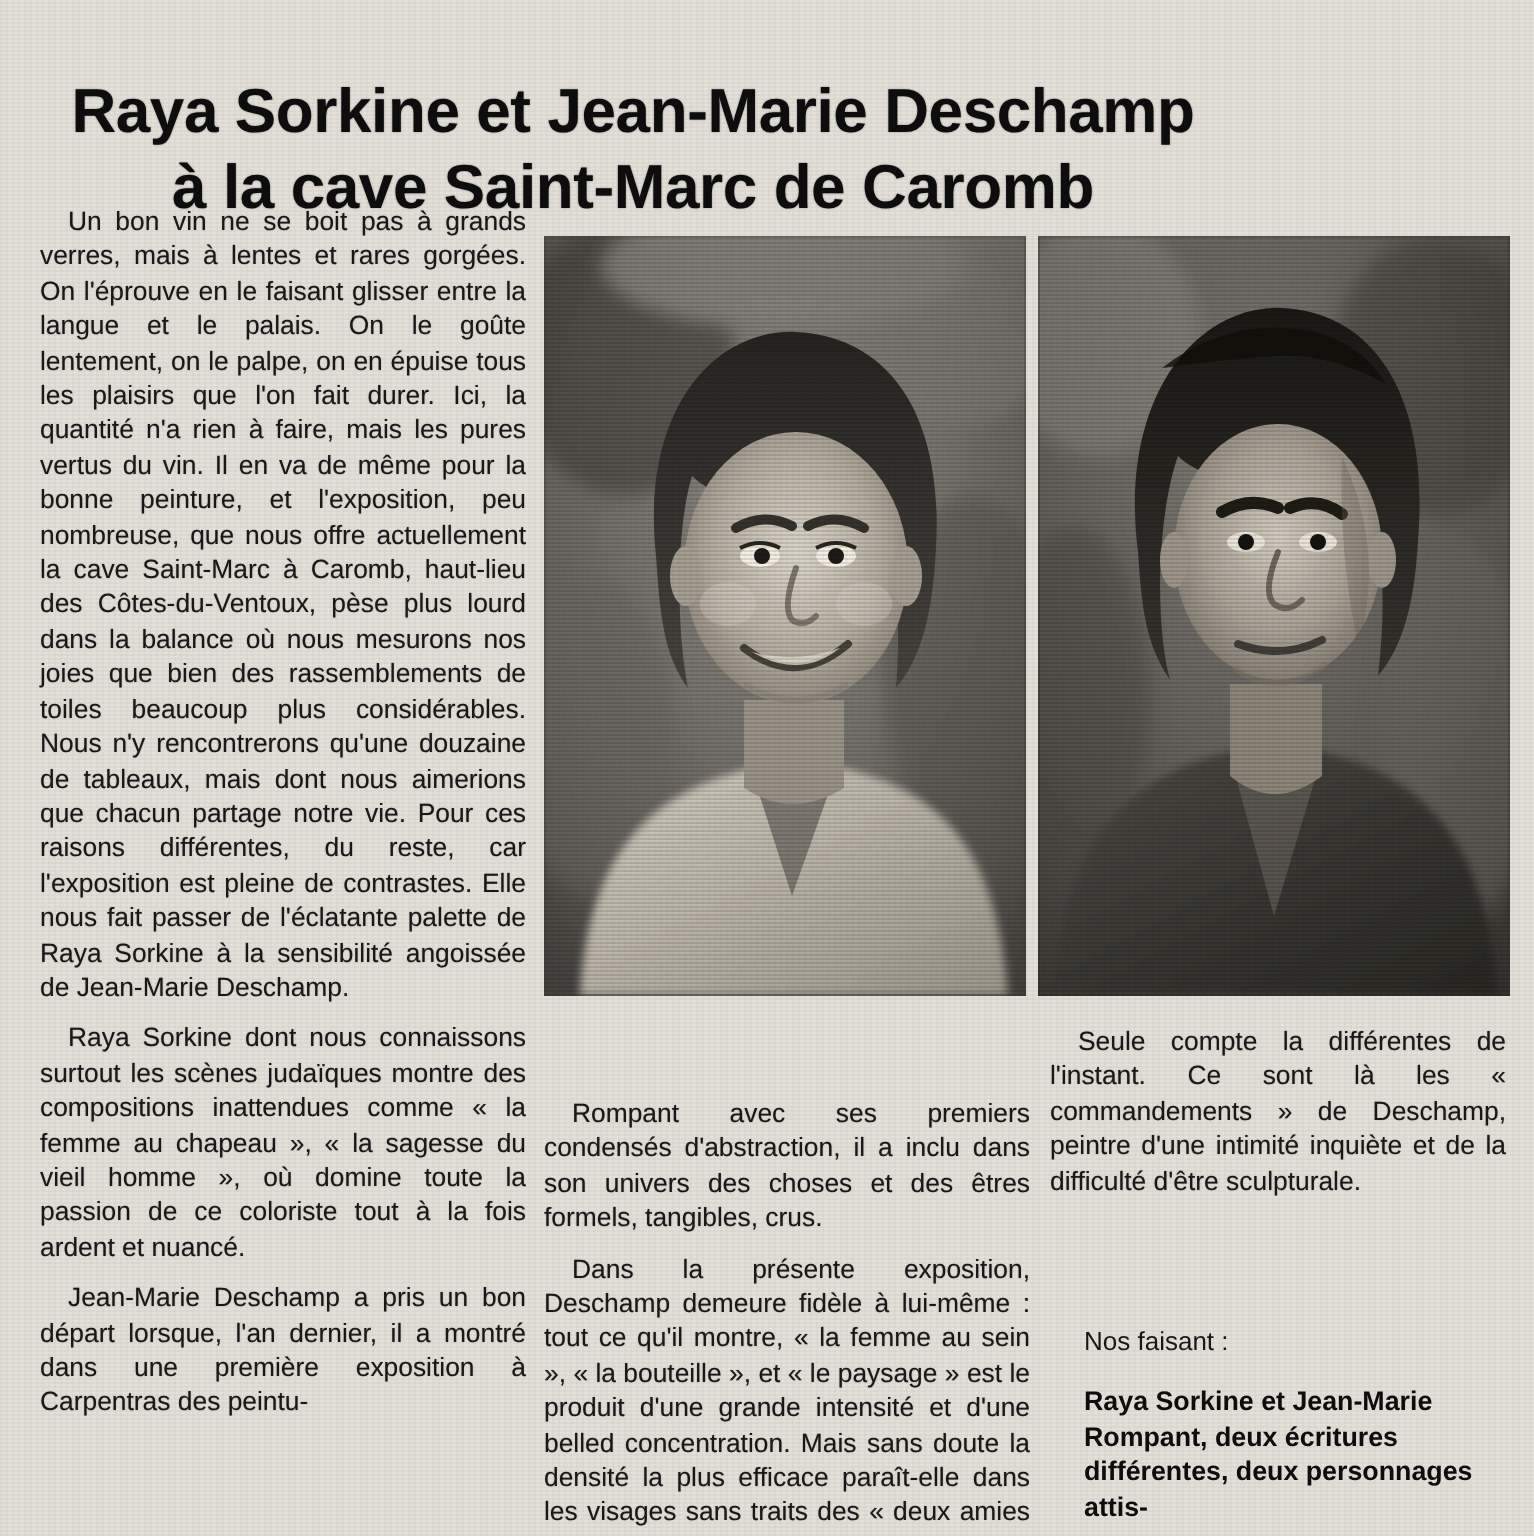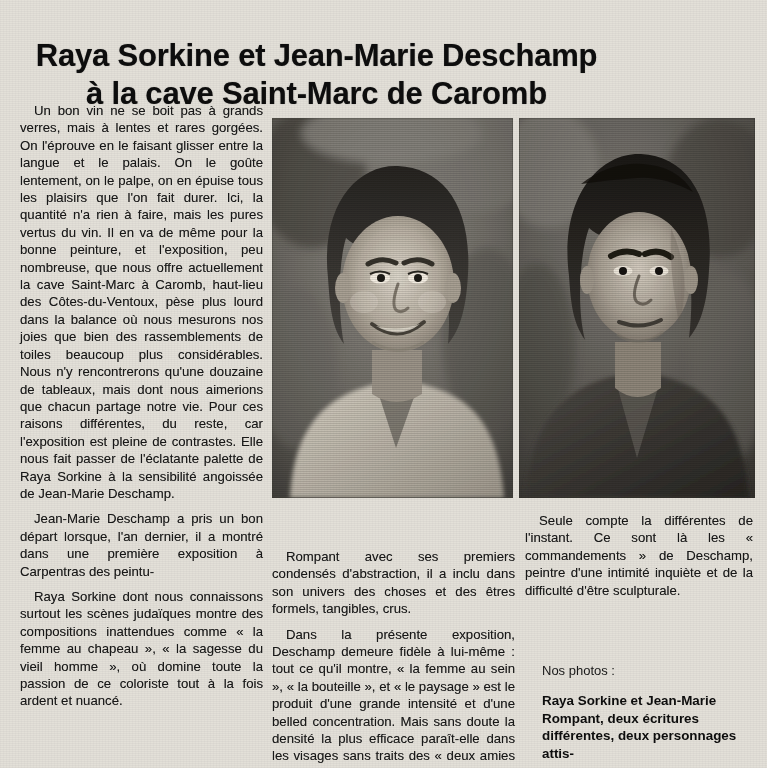--- a/index.html
+++ b/index.html
@@ -266,30 +266,30 @@
       <path d="M98 216 q 22 16 46 -2" stroke="#7e776c" stroke-width="3" fill="none" opacity=".55"></path>
 
       <path d="M152 110 q 22 48 8 96 q -10 -52 -8 -96 Z" fill="#6d655b" opacity=".35"></path>
       <rect x="0" y="0" width="236" height="380" fill="none" stroke="#35332f" stroke-width="2" opacity=".35"></rect>
     </svg>
     <div class="halftone"></div>
   </div>
 
   <div class="col" id="col1">
     <p>Un bon vin ne se boit pas à grands verres, mais à lentes et rares gorgées. On l'éprouve en le faisant glisser entre la langue et le palais. On le goûte lentement, on le palpe, on en épuise tous les plaisirs que l'on fait durer. Ici, la quantité n'a rien à faire, mais les pures vertus du vin. Il en va de même pour la bonne peinture, et l'exposition, peu nombreuse, que nous offre actuellement la cave Saint-Marc à Caromb, haut-lieu des Côtes-du-Ventoux, pèse plus lourd dans la balance où nous mesurons nos joies que bien des rassemblements de toiles beaucoup plus considérables. Nous n'y rencontrerons qu'une douzaine de tableaux, mais dont nous aimerions que chacun partage notre vie. Pour ces raisons différentes, du reste, car l'exposition est pleine de contrastes. Elle nous fait passer de l'éclatante palette de Raya Sorkine à la sensibilité angoissée de Jean-Marie Deschamp.</p>
+    <p>Raya Sorkine dont nous connaissons surtout les scènes judaïques montre des compositions inattendues comme « la femme au chapeau », « la sagesse du vieil homme », où domine toute la passion de ce coloriste tout à la fois ardent et nuancé.</p>
     <p>Jean-Marie Deschamp a pris un bon départ lorsque, l'an dernier, il a montré dans une première exposition à Carpentras des peintu-</p>
-    <p>Raya Sorkine dont nous connaissons surtout les scènes judaïques montre des compositions inattendues comme « la femme au chapeau », « la sagesse du vieil homme », où domine toute la passion de ce coloriste tout à la fois ardent et nuancé.</p>
   </div>
 
   <div class="col" id="col2">
     <p>Rompant avec ses premiers condensés d'abstraction, il a inclu dans son univers des choses et des êtres formels, tangibles, crus.</p>
     <p>Dans la présente exposition, Deschamp demeure fidèle à lui-même : tout ce qu'il montre, « la femme au sein », « la bouteille », et « le paysage » est le produit d'une grande intensité et d'une belled concentration. Mais sans doute la densité la plus efficace paraît-elle dans les visages sans traits des « deux amies » : Des-</p>
   </div>
 
   <div class="col" id="col3">
     <p>Seule compte la différentes de l'instant. Ce sont là les « commandements » de Deschamp, peintre d'une intimité inquiète et de la difficulté d'être sculpturale.</p>
   </div>
 
-  <div id="credits">Nos photos :</div>
+  <div id="credits">Nos faisant :</div>
   <div id="caption">Raya Sorkine et Jean-Marie Rompant, deux écritures différentes, deux personnages attis-</div>
 
   <div id="grain"></div>
 </div>
 
 </body></html>

